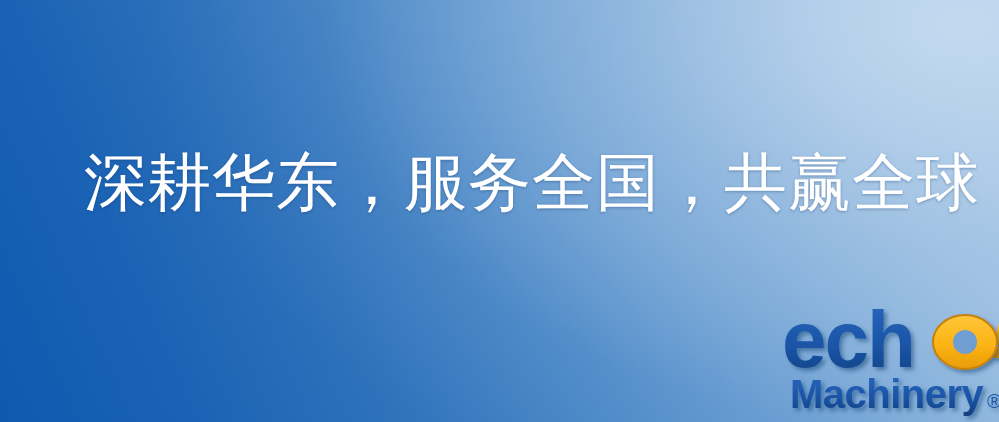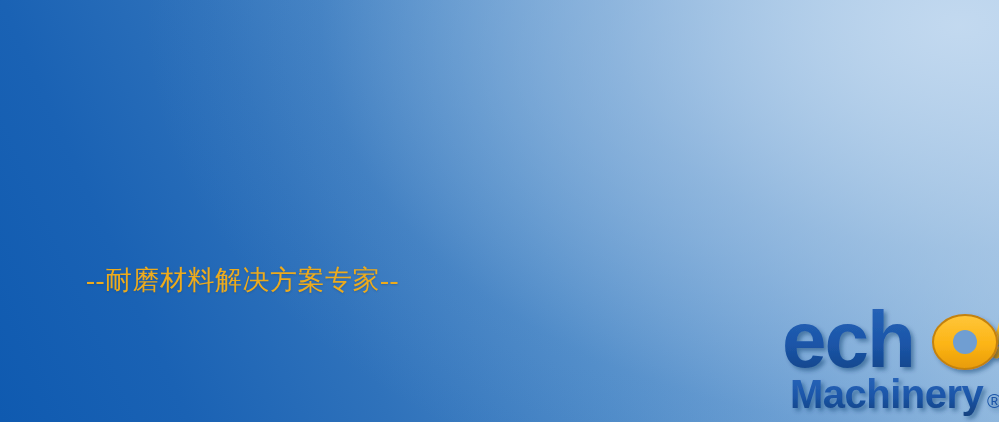--- a/index.html
+++ b/index.html
@@ -59,22 +59,22 @@
     display: block;
     width: 255px;
     height: 130px;
   }
 </style>
 </head>
 <body>
 
 <div id="banner">
 
+  <div id="headline">深耕华东，服务全国，共赢全球</div>
 
-  <div id="subtitle">--耐磨材料解决方案专家--</div>
 
   <div id="logo">
     <svg viewBox="0 0 255 130" xmlns="http://www.w3.org/2000/svg" aria-hidden="true">
       <defs>
         <linearGradient id="gBlue" x1="0" y1="0" x2="0" y2="1">
           <stop offset="0%" stop-color="#2a68bd"></stop>
           <stop offset="55%" stop-color="#1b55a8"></stop>
           <stop offset="100%" stop-color="#11417f"></stop>
         </linearGradient>
         <linearGradient id="gYellow" x1="0" y1="0" x2="0" y2="1">

